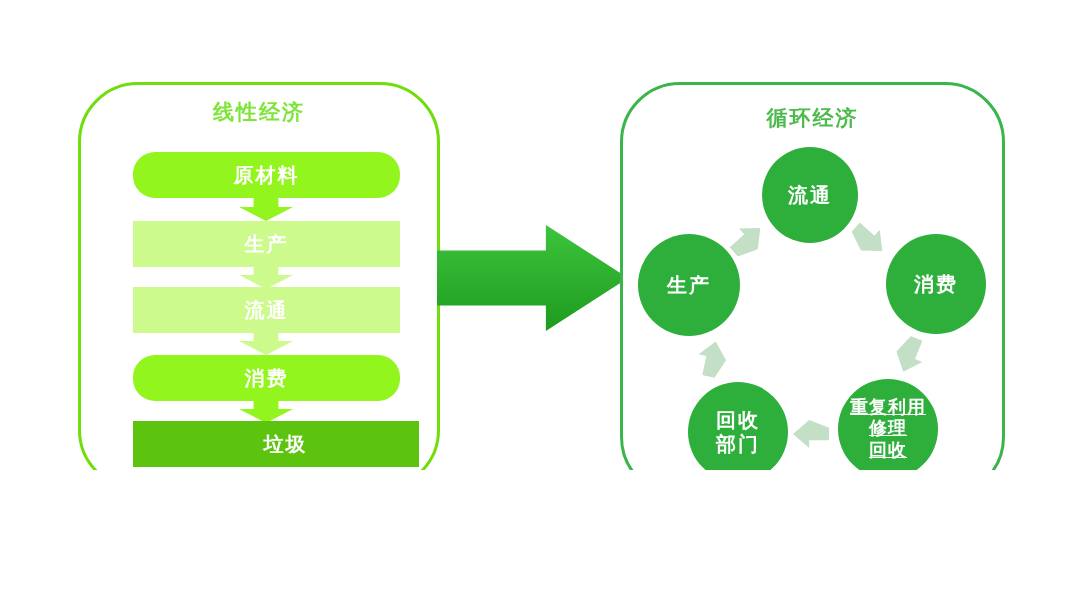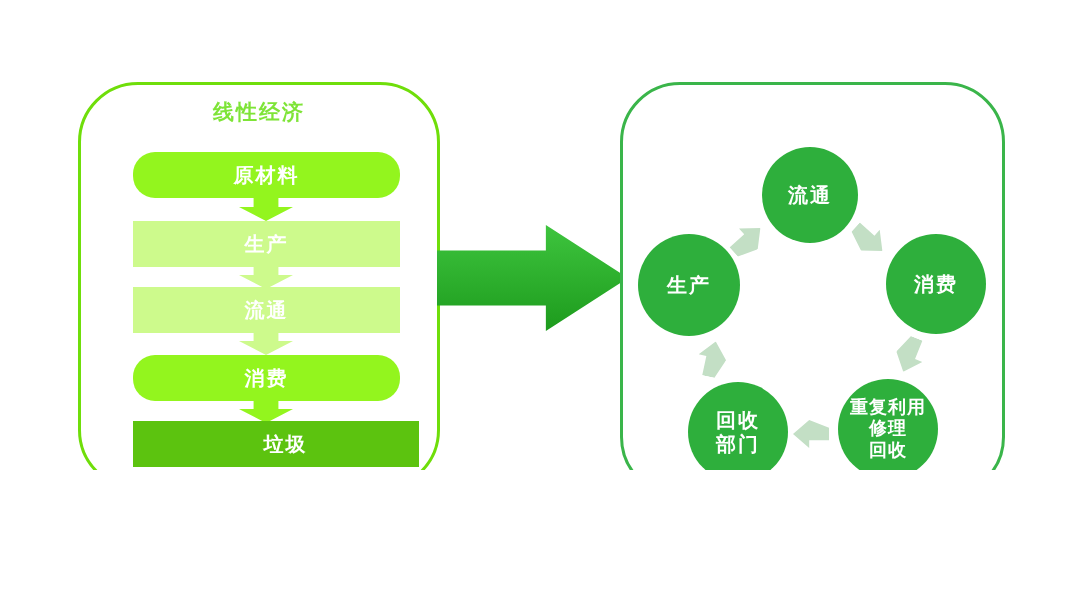--- a/index.html
+++ b/index.html
@@ -37,21 +37,21 @@
     background:linear-gradient(180deg,var(--big-arrow-top,#3ec43e) 0%,var(--big-arrow-bottom,#1d9b1d) 100%);
     clip-path:polygon(0 24%,57% 24%,57% 0,100% 50%,57% 100%,57% 76%,0 76%);
     filter:drop-shadow(2px 3px 2px rgba(0,0,0,0.18));
   }
   
   .node{
     position:absolute;border-radius:50%;background:var(--circle,#2eaf3c);
     display:flex;flex-direction:column;align-items:center;justify-content:center;
     color:#fff;font-weight:bold;font-size:20px;letter-spacing:2px;text-align:center;line-height:1.2;
   }
-  .node-small-text{font-size:18px;letter-spacing:1px;line-height:1.18;}
+  .node-small-text{font-size:18px;letter-spacing:1px;line-height:1.18;text-decoration:underline;}
   .cycle-arrow{
     position:absolute;width:36px;height:28px;background:var(--cycle-arrow,#c3dfc5);
     clip-path:polygon(0 28%,55% 28%,55% 0,100% 50%,55% 100%,0 72%);
   }
   
   .watermark{
     position:absolute;top:543px;right:4px;font-size:29px;font-weight:bold;letter-spacing:1px;
     color:#ffffff;
     text-shadow:-1px -1px 0 #c9c9c9,1px -1px 0 #b5b5b5,-1px 1px 0 #a8a8a8,2px 2px 1px #7d7d7d;
   }
@@ -84,20 +84,21 @@
   </div>
   <div class="down-arrow down-bright" style="top:399px;"></div>
 
   <div class="bar tone-dark" style="top:421px;padding-left:19px;">
     <span>垃圾</span>
   </div>
 
   <div class="big-arrow"></div>
 
   <div class="panel panel-right"></div>
+  <div class="panel-title title-right">循环经济</div>
 
   <div class="node" style="left:762px;top:147px;width:96px;height:96px;">
     <span>流通</span>
   </div>
 
   <div class="node" style="left:886px;top:234px;width:100px;height:100px;">
     <span>消费</span>
   </div>
 
   <div class="node node-small-text" style="left:838px;top:379px;width:100px;height:100px;">

